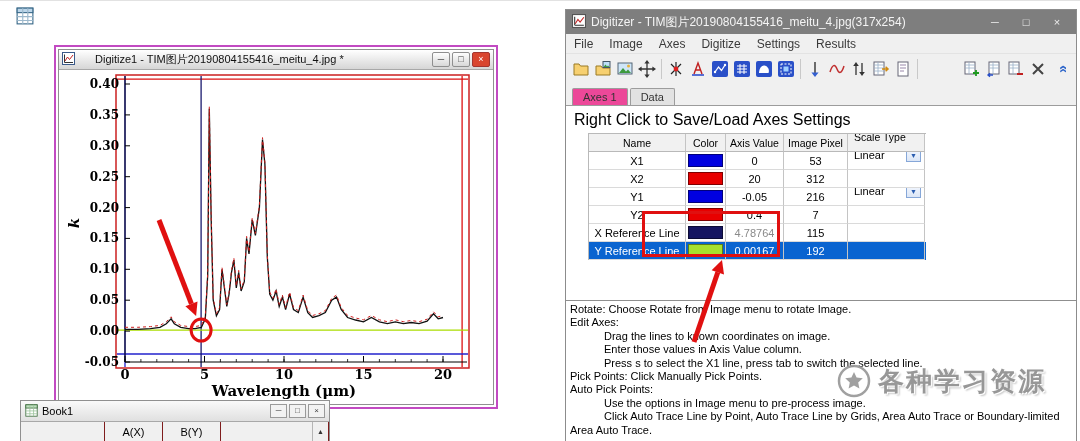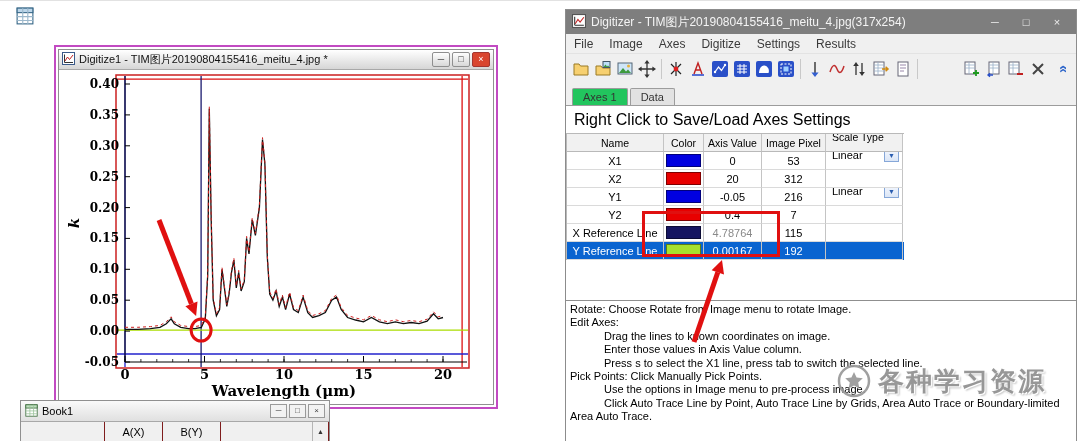--- a/index.html
+++ b/index.html
@@ -2,21 +2,21 @@
 <html><head>
 <meta charset="utf-8">
 <style>
 *{box-sizing:border-box;margin:0;padding:0}
 html,body{width:1080px;height:441px}
 body{position:relative;background:#fff;font-family:"Liberation Sans",sans-serif;overflow:hidden;border-top:1px solid #e2e2e2}
 .win{position:absolute;background:#fff;border:1px solid #909090}
 #mini-icon{position:absolute;left:16px;top:6px}
 
 #digitize-win{left:58px;top:48px;width:436px;height:356px;outline:2px solid #c24ac2;outline-offset:2px;z-index:2}
-.ctitle{height:20px;display:flex;align-items:center;gap:4px;padding:0 3px;background:linear-gradient(#ffffff,#d6d6d6);border-bottom:1px solid #a8a8a8;font-size:11px;color:#111}
+.ctitle{height:20px;display:flex;align-items:center;gap:20px;padding:0 3px;background:linear-gradient(#ffffff,#d6d6d6);border-bottom:1px solid #a8a8a8;font-size:11px;color:#111}
 .ttext{flex:1;white-space:nowrap;overflow:hidden}
 .cbtns{display:flex;gap:2px}
 .wbtn{width:18px;height:15px;border:1px solid #8f8f8f;background:linear-gradient(#fefefe,#d8d8d8);font-size:9px;line-height:13px;text-align:center;border-radius:2px;color:#333}
 .wbtn.close{background:#d9452f;color:#fff;border-color:#a33530}
 #chart-svg{display:block}
 .ytick{font:bold 12px "DejaVu Serif",serif}
 .xtick{font:bold 13px "DejaVu Serif",serif}
 .xlabel{font:bold 15px "DejaVu Serif",serif}
 .ylabel{font:italic bold 15px "DejaVu Serif",serif}
 
@@ -34,24 +34,24 @@
 .dbtn{width:26px;height:20px;text-align:center;line-height:20px;font-size:11px;color:#eee}
 .menubar{height:20px;display:flex;align-items:center;background:#f0f0f0;font-size:12px;color:#3a3a3a;border-bottom:1px solid #e3e3e3}
 .mitem{padding:0 8px}
 .toolbar{height:30px;display:flex;align-items:center;padding:0 4px;background:#f0f0f0}
 .tbi{width:22px;height:22px;display:flex;align-items:center;justify-content:center}
 .tbi.gap{margin-left:40px}
 .tbsep{width:1px;height:20px;background:#c9c9c9;margin:0 3px}
 .chev{margin-left:auto;color:#2a63c9;font-weight:bold;font-size:14px;transform:rotate(-90deg);width:20px;text-align:center}
 .tabrow{height:21px;display:flex;align-items:flex-end;padding-left:6px;gap:2px;background:#f0f0f0}
 .tab{font-size:11px;padding:2px 10px;border:1px solid #9c9c9c;border-bottom:none;background:#e2e2e2;color:#333;border-radius:2px 2px 0 0}
-.tab.active{background:#22c55e}
+.tab.active{background:#ec4899}
 .panel{flex:1;background:#fff;border-top:1px solid #9c9c9c;position:relative;padding-top:3px}
 .hint{font-size:16px;padding:2px 0 4px 8px;color:#000}
-#axes-table{margin-left:0;width:338px;border-top:1px solid #b9b9b9;border-left:1px solid #b9b9b9;font-size:11px}
+#axes-table{margin-left:22px;width:338px;border-top:1px solid #b9b9b9;border-left:1px solid #b9b9b9;font-size:11px}
 .trow{display:flex;height:18px;background:#fff}
 .trow.sel{background:#0a64d0;color:#fff}
 .tc{border-right:1px solid #c4c4c4;border-bottom:1px solid #dadada;display:flex;align-items:center;justify-content:center;overflow:hidden}
 .thead .tc{background:#f1f1f1;border-bottom:1px solid #b9b9b9;font-size:10.5px}
 .c0{width:97px}.c1{width:40px;padding:2px}.c2{width:58px}.c3{width:64px}
 .c4{width:77px;justify-content:space-between;padding:0 3px 11px 6px}
 .muted{color:#8a8a8a}
 .swatch{width:100%;height:100%;border:1px solid rgba(0,0,0,.45)}
 .combo{width:15px;height:14px;border:1px solid #86a7d8;background:linear-gradient(#f4f8ff,#dbe6f6);color:#2a5db0;font-size:7px;display:flex;align-items:center;justify-content:center}
 .redrect{position:absolute;left:76px;top:201px;width:138px;height:46px;border:3px solid #e01010;z-index:30;pointer-events:none}
@@ -419,20 +419,21 @@
   </div>
 
   <div class="helpbox">
       <div id="help-lines">
         <div class="hline ind0">Rotate: Choose Rotate from Image menu to rotate Image.</div>
         <div class="hline ind0">Edit Axes:</div>
         <div class="hline ind1">Drag the lines to known coordinates on image.</div>
         <div class="hline ind1">Enter those values in Axis Value column.</div>
         <div class="hline ind1">Press s to select the X1 line, press tab to switch the selected line.</div>
         <div class="hline ind0">Pick Points: Click Manually Pick Points.</div>
+        <div class="hline ind0">Auto Pick Points:</div>
         <div class="hline ind1">Use the options in Image menu to pre-process image.</div>
         <div class="hline ind1">Click Auto Trace Line by Point, Auto Trace Line by Grids, Area Auto Trace or Boundary-limited</div>
         <div class="hline ind0">Area Auto Trace.</div>
       </div>
     </div>
   <div class="redrect"></div>
   <svg id="annot-svg">
       <line x1="128" y1="332" x2="151.79912990721036" y2="262.3025481288839" stroke="#e01010" stroke-width="5"></line>
       <polygon points="156,250 158.0,264.4 145.6,260.2" fill="#e01010"></polygon>
     </svg>

